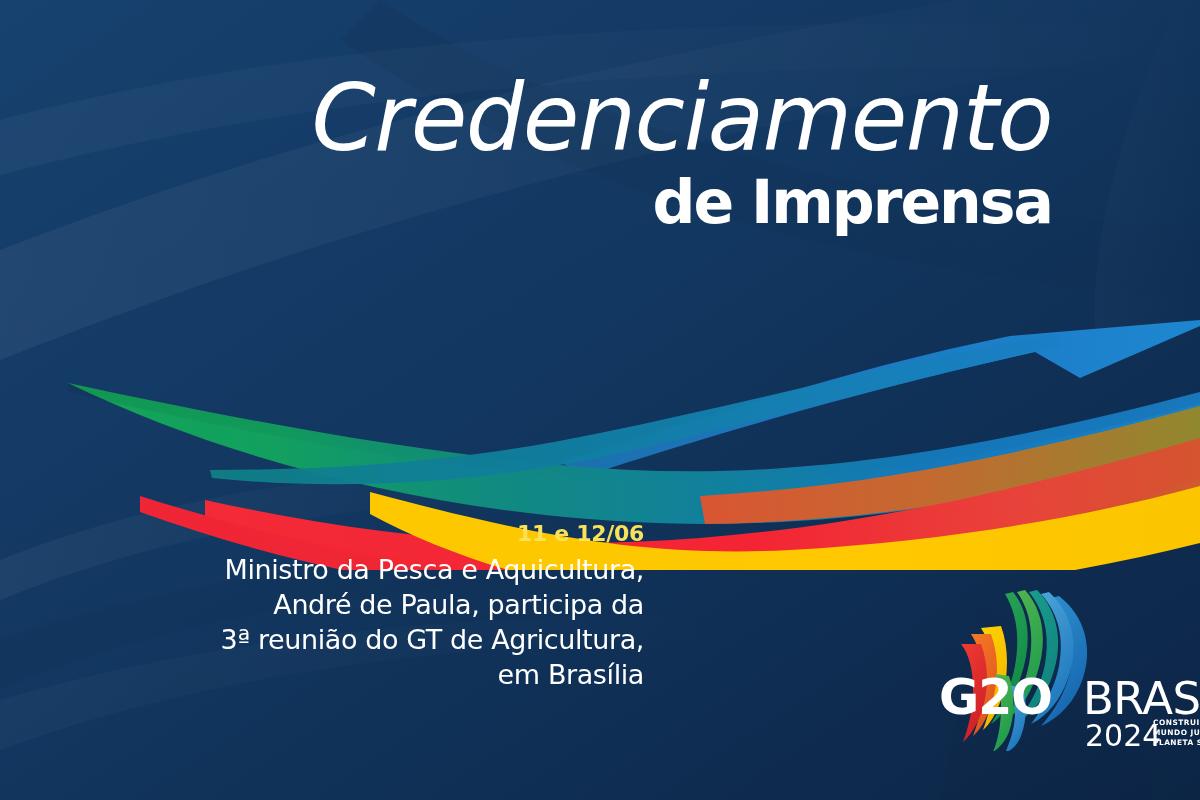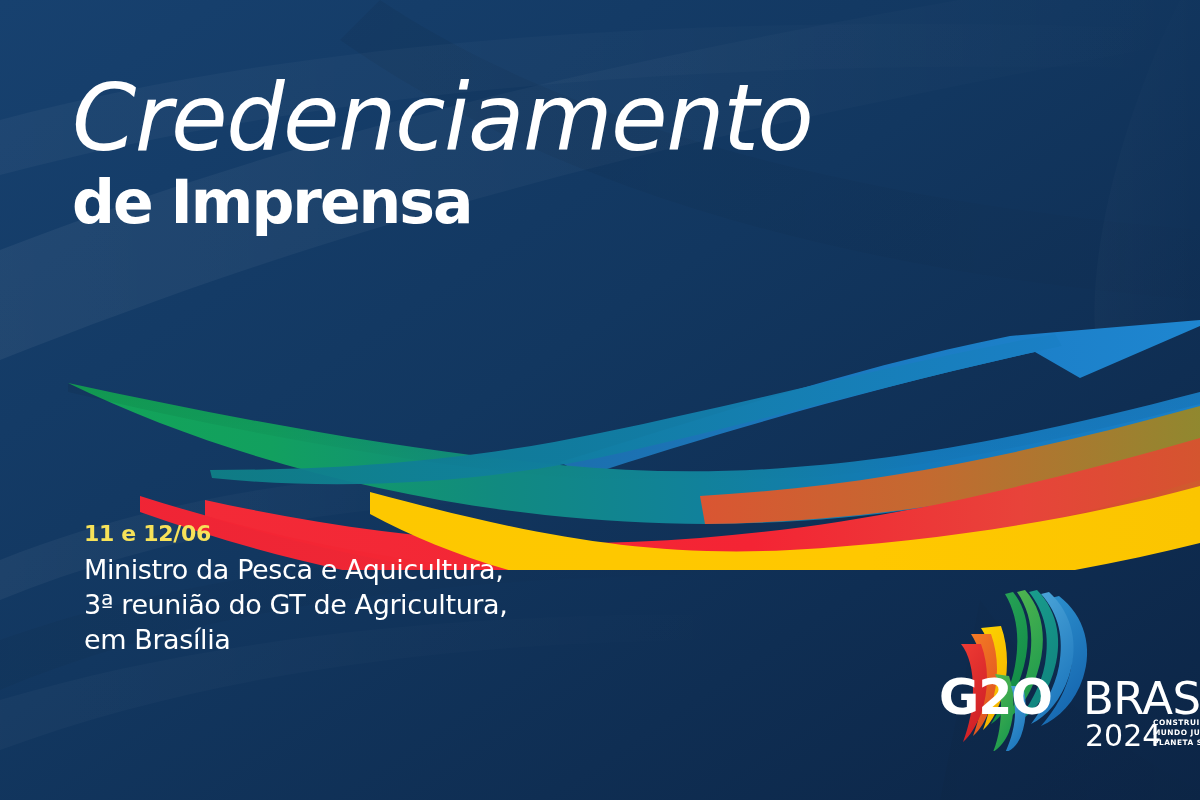--- a/index.html
+++ b/index.html
@@ -11,20 +11,21 @@
     background:#0f2e54;
     font-family:"Liberation Sans", sans-serif;
   }
 
   #poster {
     position:relative;
     width:1200px; height:800px;
     overflow:hidden;
     background:
       radial-gradient(ellipse 1400px 900px at 18% 8%, #16406e 0%, #133862 32%, #102f54 62%, #0d2747 100%);
+    text-align: right;
   }
 
   
   .bg-layer { position:absolute; inset:0; pointer-events:none; }
 
   
   .headline {
     position:absolute;
     left:72px; top:72px;
     width:980px;
@@ -240,20 +241,21 @@
              C610,308 470,268 370,214 Z" fill="url(#gYellow)"></path>
 
     <path d="M68,83 C230,118 400,150 560,165 C760,184 940,160 1200,92 L1200,104
              C940,172 760,196 558,177 C398,162 228,130 68,92 Z" fill="url(#gShade)" opacity="0.5"></path>
   </svg>
 
   <div class="info">
     <div class="info-date">11 e 12/06</div>
     <div class="info-body">
       <span>Ministro da Pesca e Aquicultura,</span>
+      <span>André de Paula, participa da</span>
       <span>3ª reunião do GT de Agricultura,</span>
       <span>em Brasília</span>
     </div>
   </div>
 
   <div class="logo">
     <svg viewBox="0 0 285 165" xmlns="http://www.w3.org/2000/svg">
       <defs>
         <linearGradient id="lgGreen1" x1="0" y1="0" x2="0.4" y2="1">
           <stop offset="0%" stop-color="#2aa558"></stop>

